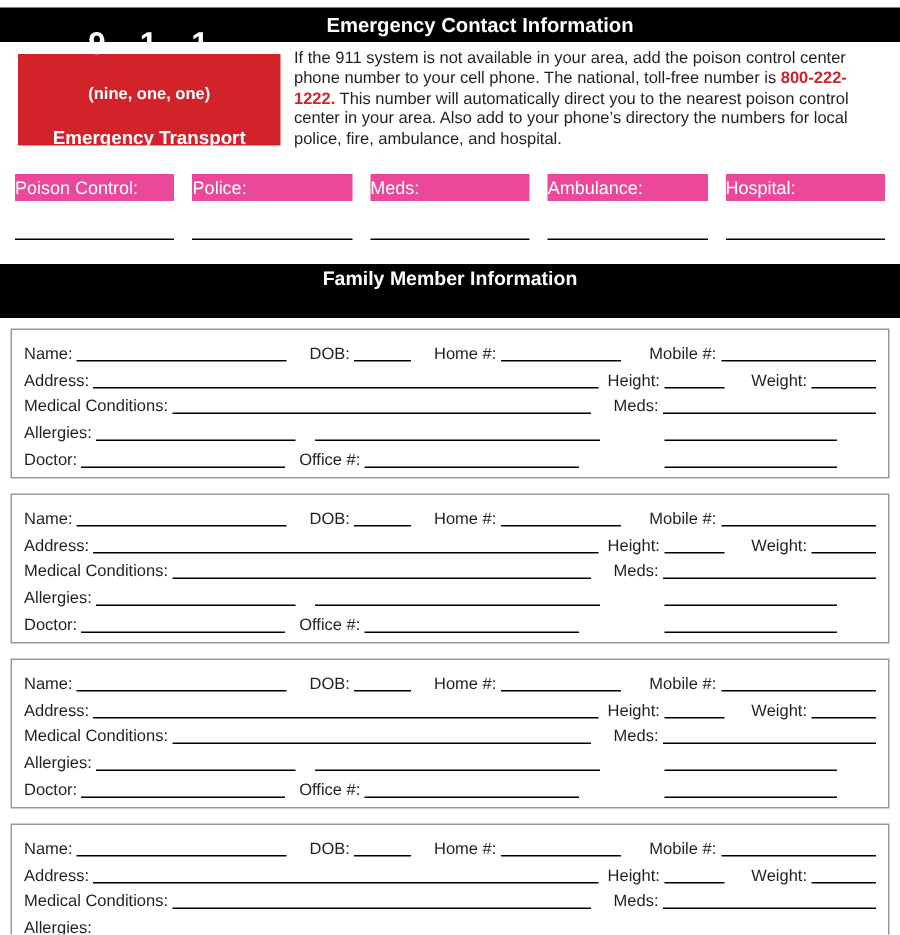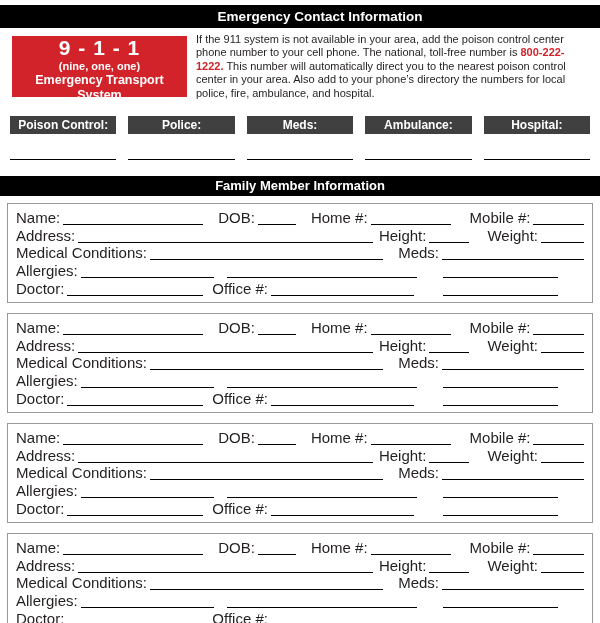--- a/index.html
+++ b/index.html
@@ -1,40 +1,40 @@
 <!DOCTYPE html>
 <html><head>
 <meta charset="utf-8">
 <style>
   * { margin:0; padding:0; box-sizing:border-box; }
   html,body { width:600px; height:623px; overflow:hidden; background:#fff;
     font-family:"Liberation Sans", sans-serif; color:#231f20; }
 
   .bar { background:#000; color:#fff; font-weight:bold; text-align:center; }
   .bar.top { margin-top:5px; height:23px; line-height:23px; font-size:13.5px;padding-left:40px; }
-  .bar.family { margin-top:16px; height:20px; line-height:20px; font-size:13px; }
+  .bar.family { margin-top:16px; height:36px; line-height:20px; font-size:13px; }
 
   .emer { display:flex; margin:8px 12px 0 12px; }
   .badge { width:175px; height:61px; background:#d2232a; color:#fff; font-weight:bold;
-    display:flex; flex-direction:column; text-align:center; flex:none; }
+    display:flex; flex-direction:column; justify-content:center; text-align:center; flex:none;gap:15px; }
   .badge-l1 { font-size:21px; letter-spacing:1px; line-height:24px; }
   .badge-l2 { font-size:11px; line-height:13px; }
   .badge-l3 { font-size:12.5px; line-height:15px; }
   .para { flex:1; margin-left:9px; margin-top:-3px; font-size:11px; line-height:13.4px; }
   .phone { color:#d2232a; font-weight:bold; }
 
   .contact-labels { display:flex; gap:12px; margin:16px 10px 0 10px; }
-  .clabel { flex:1; background:#404040; color:#fff; font-weight:bold; font-size:12px;
-    text-align:center; height:18px; line-height:18px; }
+  .clabel { flex:1; background:#ec4899; color:#fff; font-weight:normal; font-size:12px;
+    height:18px; line-height:18px; }
   .contact-lines { display:flex; gap:12px; margin:25px 10px 0 10px; }
   .cline { flex:1; border-bottom:1px solid #000; height:1px; }
 
   #members { margin-top:7px; }
   .member { border:1px solid #999; margin:0 7px 10px 7px; padding:4px 8px 5px 8px; background:#fff; }
-  .frow { display:flex; align-items:flex-end; height:17.8px; font-size:15px; }
+  .frow { display:flex; align-items:flex-end; height:17.8px; font-size:11px; }
   .lbl { white-space:nowrap; padding-right:3px; }
   .ln { border-bottom:1px solid #000; height:14px; margin-bottom:1px; }
   .f1 { flex:1; }
   .w140{width:140px;} .w38{width:38px;} .w80{width:80px;}
   .w40{width:40px;} .w43{width:43px;} .w142{width:142px;}
   .w133{width:133px;} .w190{width:190px;} .w115{width:115px;} .w143{width:143px;} .w136{width:136px;}
   .ml9{margin-left:9px;} .ml10{margin-left:6px;} .ml13{margin-left:13px;}
   .ml15{margin-left:15px;} .ml18{margin-left:18px;} .ml19{margin-left:19px;}
   .right-ln { margin-left:auto; margin-right:26px; }
 </style>

